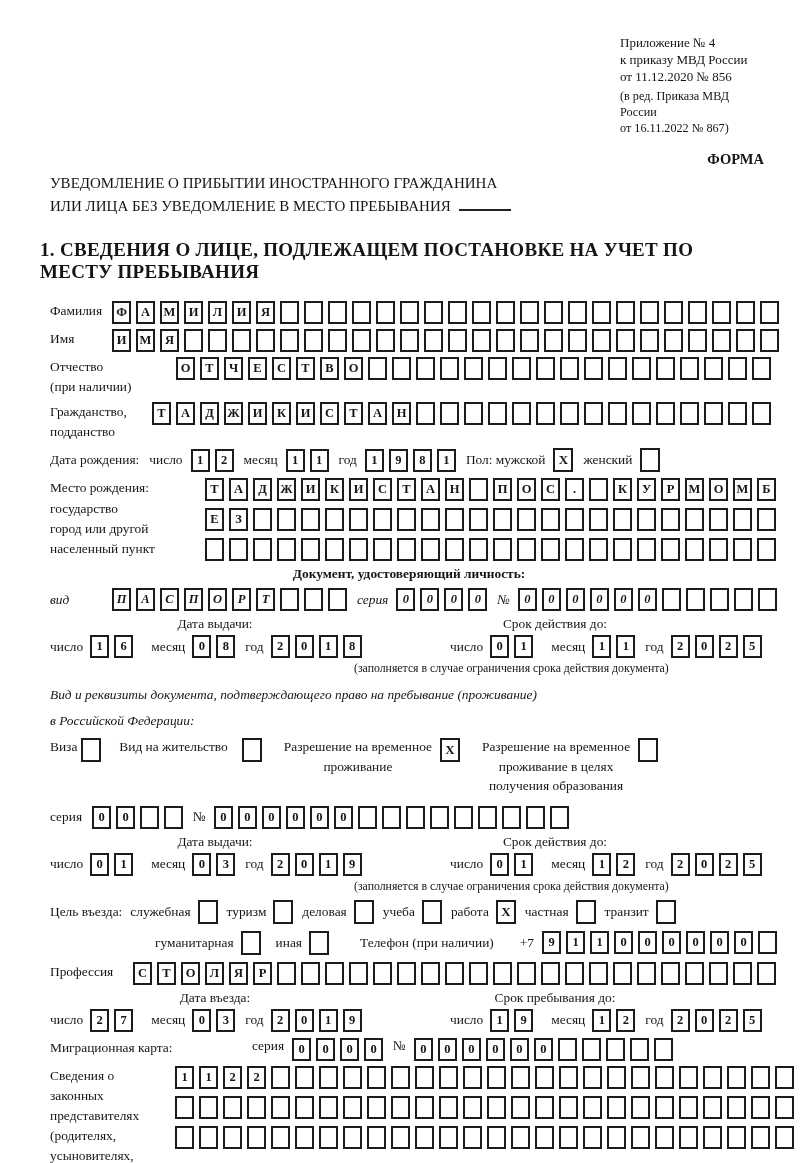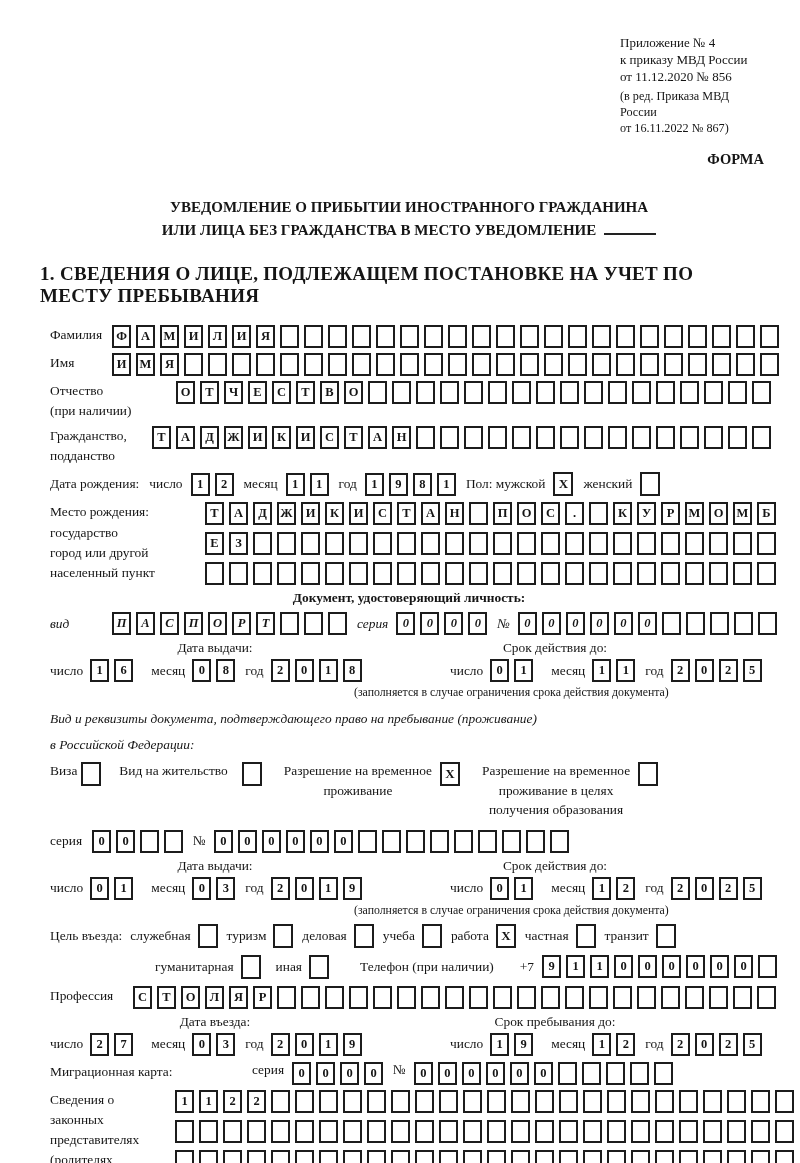--- a/index.html
+++ b/index.html
@@ -5,21 +5,21 @@
   html,body { margin:0; padding:0; background:#ffffff; }
   body { width:800px; height:1163px; overflow:hidden; color:#151515;
          font-family:"Liberation Serif", serif; }
   .page { box-sizing:border-box; width:800px; height:1163px; padding:34px 32px 0 50px; }
 
   .annex { margin-left:570px; font-size:13px; line-height:1.32; }
   .annex-note { margin-left:570px; font-size:12.2px; line-height:1.3; margin-top:4px; }
 
   .forma { text-align:right; padding-right:4px; font-weight:bold; font-size:14.5px; margin-top:14px; }
 
-  .title { text-align:center; font-weight:bold; font-size:15px; line-height:1.5; margin-top:28px; }
+  .title { text-align:left; font-weight:normal; font-size:15px; line-height:1.5; margin-top:4px; }
   .blank-underline { display:inline-block; width:52px; border-bottom:2px solid #222; height:0.9em; margin-left:8px; }
 
   .sec-heading { font-weight:bold; font-size:19px; margin-top:22px; margin-left:-10px; letter-spacing:0.3px; }
 
   .form-body { margin-top:18px; font-size:13.4px; }
   .row { display:flex; align-items:flex-start; margin-bottom:5px; }
   .lblcol { flex:0 0 auto; white-space:pre-line; line-height:1.5; }
   .w62 { width:62px; } .w83 { width:83px; } .w102 { width:102px; }
   .w126 { width:126px; } .w155 { width:155px; } .w125 { width:125px; } .w150 { width:150px; }
   .cells { display:flex; gap:5px; flex:0 0 auto; }
@@ -69,21 +69,21 @@
   </div>
   <div class="annex-note">
     <div>(в ред. Приказа МВД России</div>
     <div>от 16.11.2022 № 867)</div>
   </div>
 
   <div class="forma">ФОРМА</div>
 
   <div class="title">
     <div>УВЕДОМЛЕНИЕ О ПРИБЫТИИ ИНОСТРАННОГО ГРАЖДАНИНА</div>
-    <div><span>ИЛИ ЛИЦА БЕЗ ГРАЖДАНСТВА В МЕСТО УВЕДОМЛЕНИЕ</span><span class="blank-underline"></span></div>
+    <div><span>ИЛИ ЛИЦА БЕЗ УВЕДОМЛЕНИЕ В МЕСТО ПРЕБЫВАНИЯ</span><span class="blank-underline"></span></div>
   </div>
 
   <div class="sec-heading">1. СВЕДЕНИЯ О ЛИЦЕ, ПОДЛЕЖАЩЕМ ПОСТАНОВКЕ НА УЧЕТ ПО МЕСТУ ПРЕБЫВАНИЯ</div>
 
   <div class="form-body">
 
     <div class="row">
       <span class="lblcol w62">Фамилия</span>
       <span class="cells">
           <span class="cell">Ф</span>

